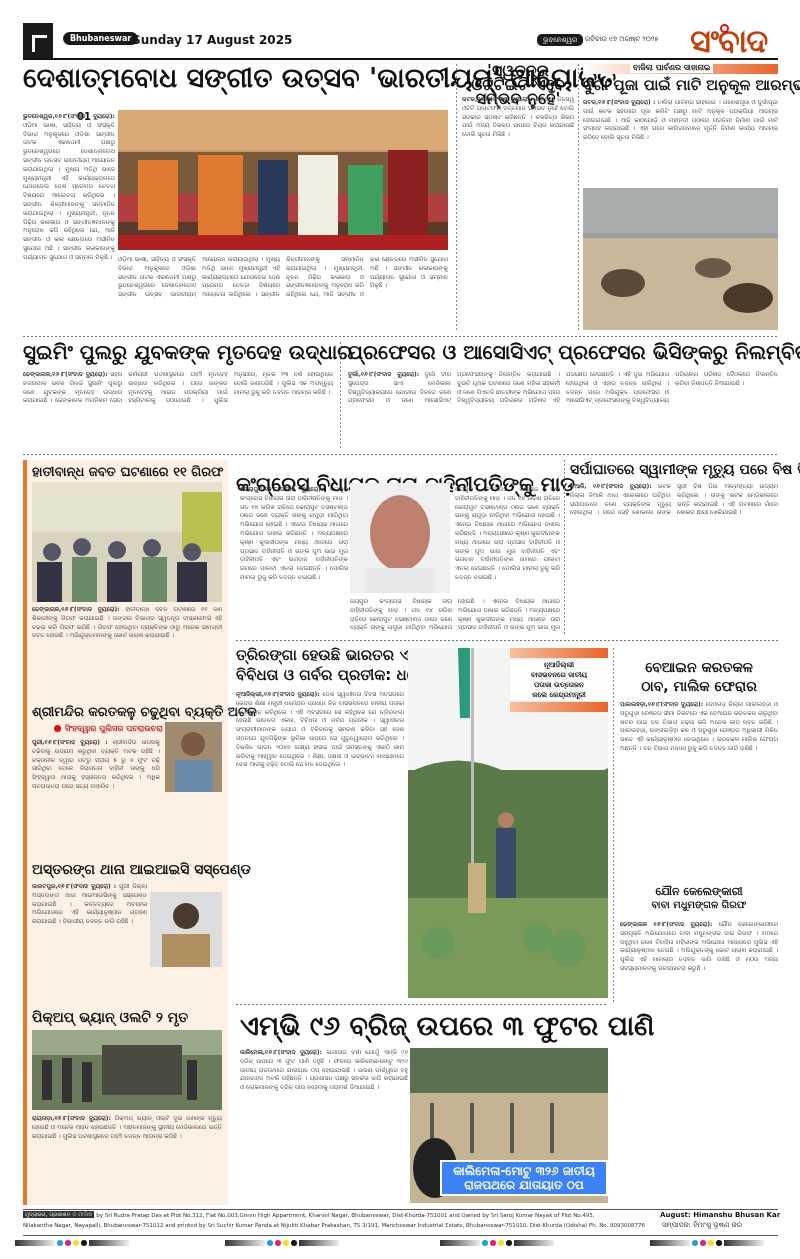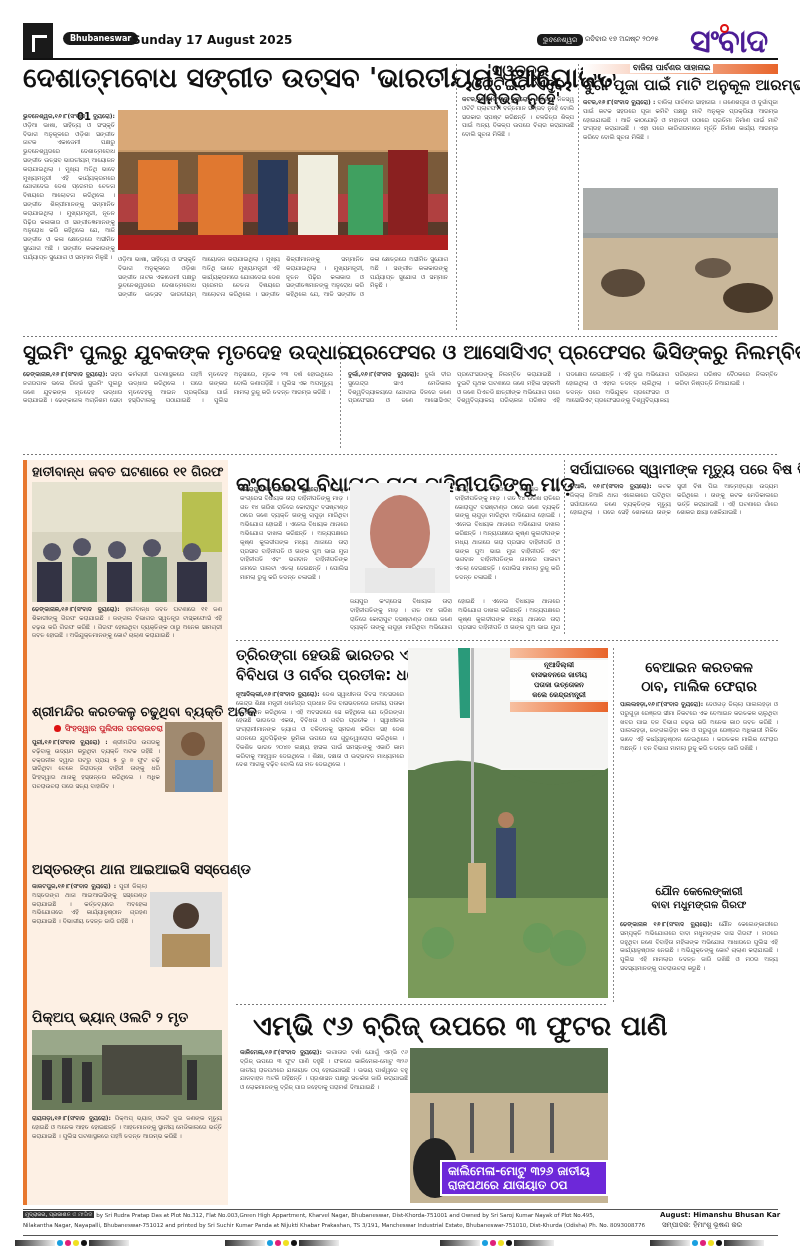--- a/index.html
+++ b/index.html
@@ -5,34 +5,34 @@
   * { box-sizing: border-box; margin: 0; padding: 0; }
   body { width: 800px; height: 1259px; background: #fff; font-family: "DejaVu Sans", sans-serif; color: #111; position: relative; overflow: hidden; }
   .abs { position: absolute; }
   
   .hdr-block { left: 23px; top: 23px; width: 30px; height: 36px; background: #1a1a1a; }
   .hdr-block::after { content: ""; position: absolute; left: 9px; top: 12px; width: 12px; height: 14px; border-left: 3px solid #fff; border-top: 3px solid #fff; }
   .hdr-pill { left: 63px; top: 32px; background: #1a1a1a; color: #fff; font-size: 8px; font-weight: bold; padding: 2px 7px; border-radius: 8px; }
   .hdr-date { left: 132px; top: 33px; font-size: 12px; font-weight: bold; }
   .hdr-pill-or { left: 537px; top: 34px; background: #1a1a1a; color: #fff; font-size: 7px; padding: 2px 6px; border-radius: 5px; }
   .hdr-date-or { left: 585px; top: 35px; font-size: 7px; }
-  .masthead { left: 690px; top: 22px; font-size: 32px; font-weight: bold; color: #4c1d95; letter-spacing: -1px; font-family: "DejaVu Serif", serif; }
+  .masthead { left: 690px; top: 22px; font-size: 32px; font-weight: bold; color: #c2410c; letter-spacing: -1px; font-family: "DejaVu Serif", serif; }
   .masthead-dot { left: 720px; top: 24px; width: 9px; height: 9px; border: 2px solid #d11; border-radius: 50%; }
   .hdr-rule { left: 23px; top: 58px; width: 755px; height: 2px; background: #111; }
   
   .hl { font-weight: bold; white-space: nowrap; line-height: 1; }
   .big { font-size: 27px; }
   .med { font-size: 20px; }
   .txt { font-size: 6px; line-height: 8.8px; color: #333; text-align: justify; overflow: hidden; }
   .vrule { width: 1px; background: repeating-linear-gradient(to bottom, #888 0 2px, transparent 2px 4px); }
   .hrule { height: 1px; background: repeating-linear-gradient(to right, #777 0 2px, transparent 2px 4px); }
   .photo { overflow: hidden; }
   .tag-bar { height: 10px; background: linear-gradient(to right, #fff, #e8642a); }
   .side-panel { left: 23px; top: 460px; width: 205px; height: 745px; background: #fdf0e4; border-left: 4px solid #e8782e; }
-  .caption-red { background: #6d28d9; color: #fff; font-weight: bold; font-size: 12px; padding: 2px 6px; border: 2px solid #fff; }
+  .caption-red { background: #3b82f6; color: #fff; font-weight: bold; font-size: 12px; text-align: center; padding: 2px 6px; border: 2px solid #fff; }
   .footer-text { font-size: 5.5px; color: #333; white-space: nowrap; }
   .cmyk { display: flex; gap: 2px; align-items: center; }
   .cmyk span { width: 6px; height: 6px; border-radius: 50%; display: inline-block; }
   .grey-strip { width: 40px; height: 6px; background: linear-gradient(to right, #333, #eee); }
   .bullet { display: inline-block; width: 7px; height: 7px; background: #d11; border-radius: 50%; margin-right: 4px; vertical-align: middle; }
 </style>
 </head>
 <body>
 
 <div class="abs hdr-block"></div>
@@ -247,21 +247,21 @@
 
 <div class="abs hl" style="left:620px;top:886px;width:158px;text-align:center;font-size:11px;">ଯୌନ କେଲେଙ୍କାରୀ</div>
 <div class="abs hl" style="left:620px;top:900px;width:158px;text-align:center;font-size:10px;">ବାବା ମଧୁମଙ୍ଗଳ ଗିରଫ</div>
 <div class="abs txt" style="left:620px;top:920px;width:158px;height:285px;">
   <b>ଢେଙ୍କାନାଳ ୧୬।୮(ସଂବାଦ ବ୍ୟୁରୋ):</b>
   <span>ଯୌନ କେଲେଙ୍କାରୀରେ ସମ୍ପୃକ୍ତି ଅଭିଯୋଗରେ ବାବା ମଧୁମଙ୍ଗଳ ଦାସ ଗିରଫ । ମଠରେ ରହୁଥିବା ଜଣେ ବିବାହିତା ମହିଳାଙ୍କ ଅଭିଯୋଗ ଆଧାରରେ ପୁଲିସ ଏହି କାର୍ଯ୍ୟାନୁଷ୍ଠାନ ନେଇଛି । ଅଭିଯୁକ୍ତଙ୍କୁ କୋର୍ଟ ଚାଲାଣ କରାଯାଇଛି । ପୁଲିସ ଏହି ମାମଲାର ତଦନ୍ତ ଜାରି ରଖିଛି ଓ ମଠର ଅନ୍ୟ ସଦସ୍ୟମାନଙ୍କୁ ପଚରାଉଚରା କରୁଛି ।</span>
 </div>
 
 <div class="abs hrule" style="left:236px;top:1004px;width:372px;"></div>
 
-<div class="abs hl big" style="left:240px;top:1012px;margin-left:13px;">ଏମ୍‌ଭି ୯୬ ବ୍ରିଜ୍ ଉପରେ ୩ ଫୁଟର ପାଣି</div>
+<div class="abs hl big" style="left:240px;top:1012px;">ଏମ୍‌ଭି ୯୬ ବ୍ରିଜ୍ ଉପରେ ୩ ଫୁଟର ପାଣି</div>
 <div class="abs txt" style="left:240px;top:1048px;width:168px;height:155px;">
   <b>କାଳିମେଳା,୧୬।୮(ସଂବାଦ ବ୍ୟୁରୋ):</b>
   <span>ଲଗାତାର ବର୍ଷା ଯୋଗୁଁ ଏମ୍‌ଭି ୯୬ ବ୍ରିଜ୍ ଉପରେ ୩ ଫୁଟ ପାଣି ବହୁଛି । ଫଳରେ କାଳିମେଳା-ମୋଟୁ ୩୨୬ ଜାତୀୟ ରାଜପଥରେ ଯାତାୟାତ ଠପ୍ ହୋଇଯାଇଛି । ଉଭୟ ପାର୍ଶ୍ୱରେ ବହୁ ଯାନବାହନ ଅଟକି ରହିଛନ୍ତି । ପ୍ରଶାସନ ପକ୍ଷରୁ ସତର୍କତା ଜାରି କରାଯାଇଛି ଓ ଲୋକମାନଙ୍କୁ ବ୍ରିଜ୍ ପାର ନହେବାକୁ ପରାମର୍ଶ ଦିଆଯାଇଛି ।</span>
 </div>
 <div class="abs photo" style="left:410px;top:1048px;width:198px;height:155px;background:linear-gradient(#6a7a5a 0 30%, #c8b89a 30%);">
   <svg width="198" height="155">
     <rect x="0" y="0" width="198" height="45" fill="#5a7050"></rect>
     <rect x="0" y="45" width="198" height="110" fill="#c4b494"></rect>
     <g fill="#555">
         <rect x="20" y="55" width="4" height="50"></rect>

